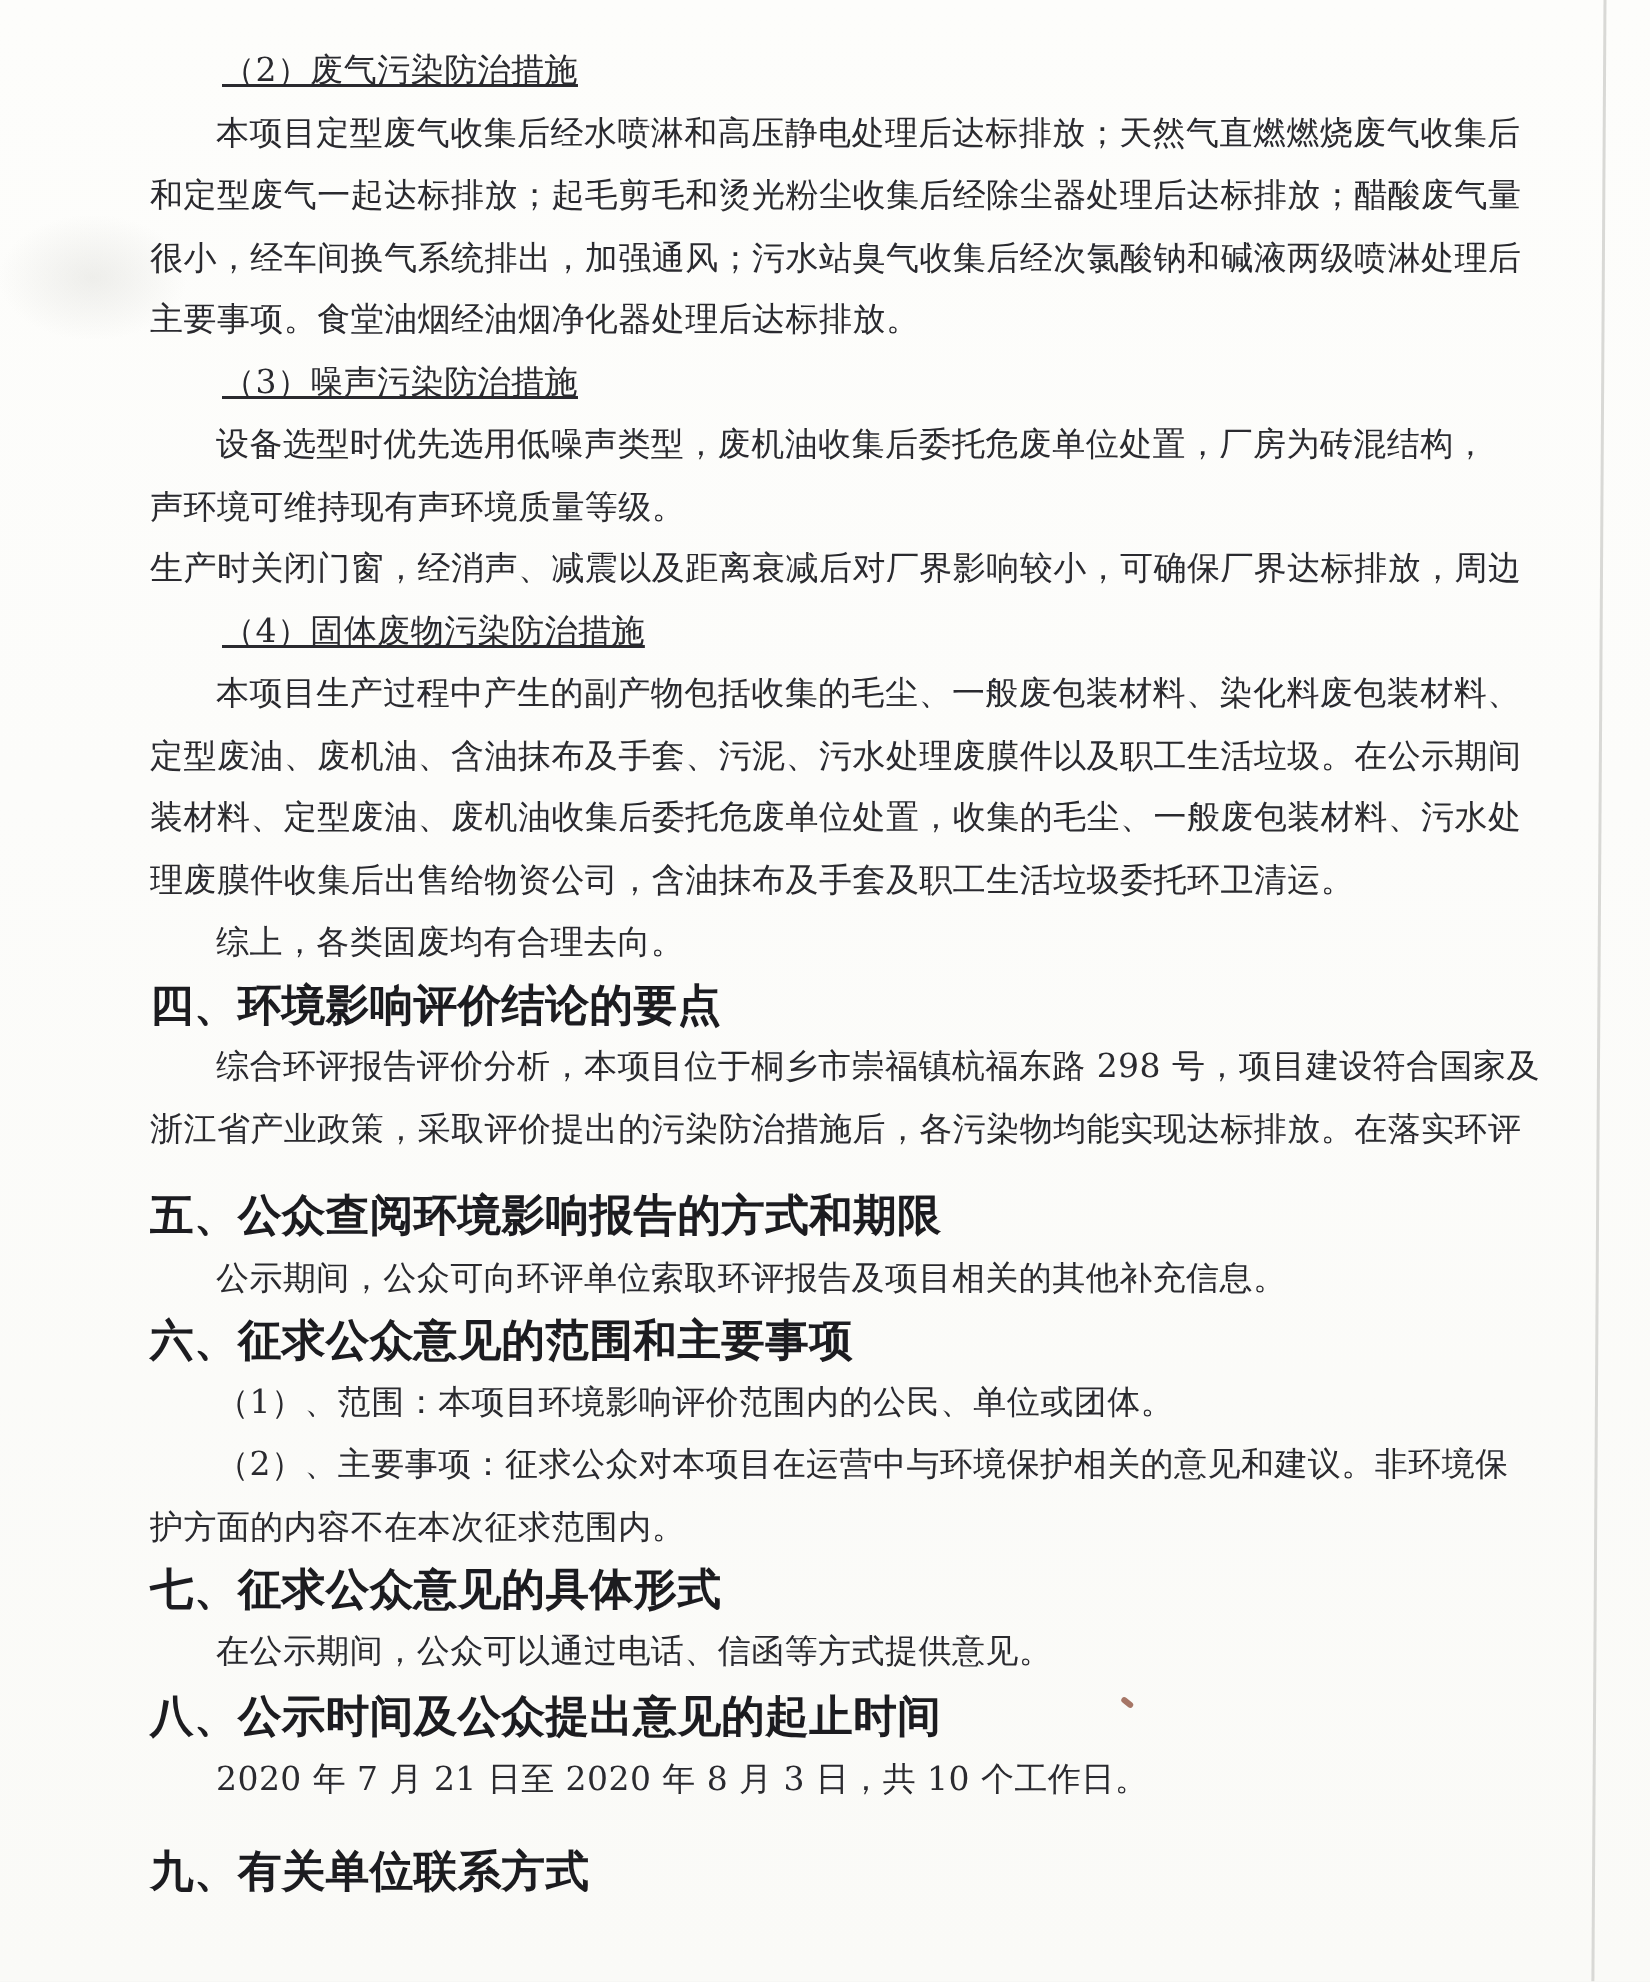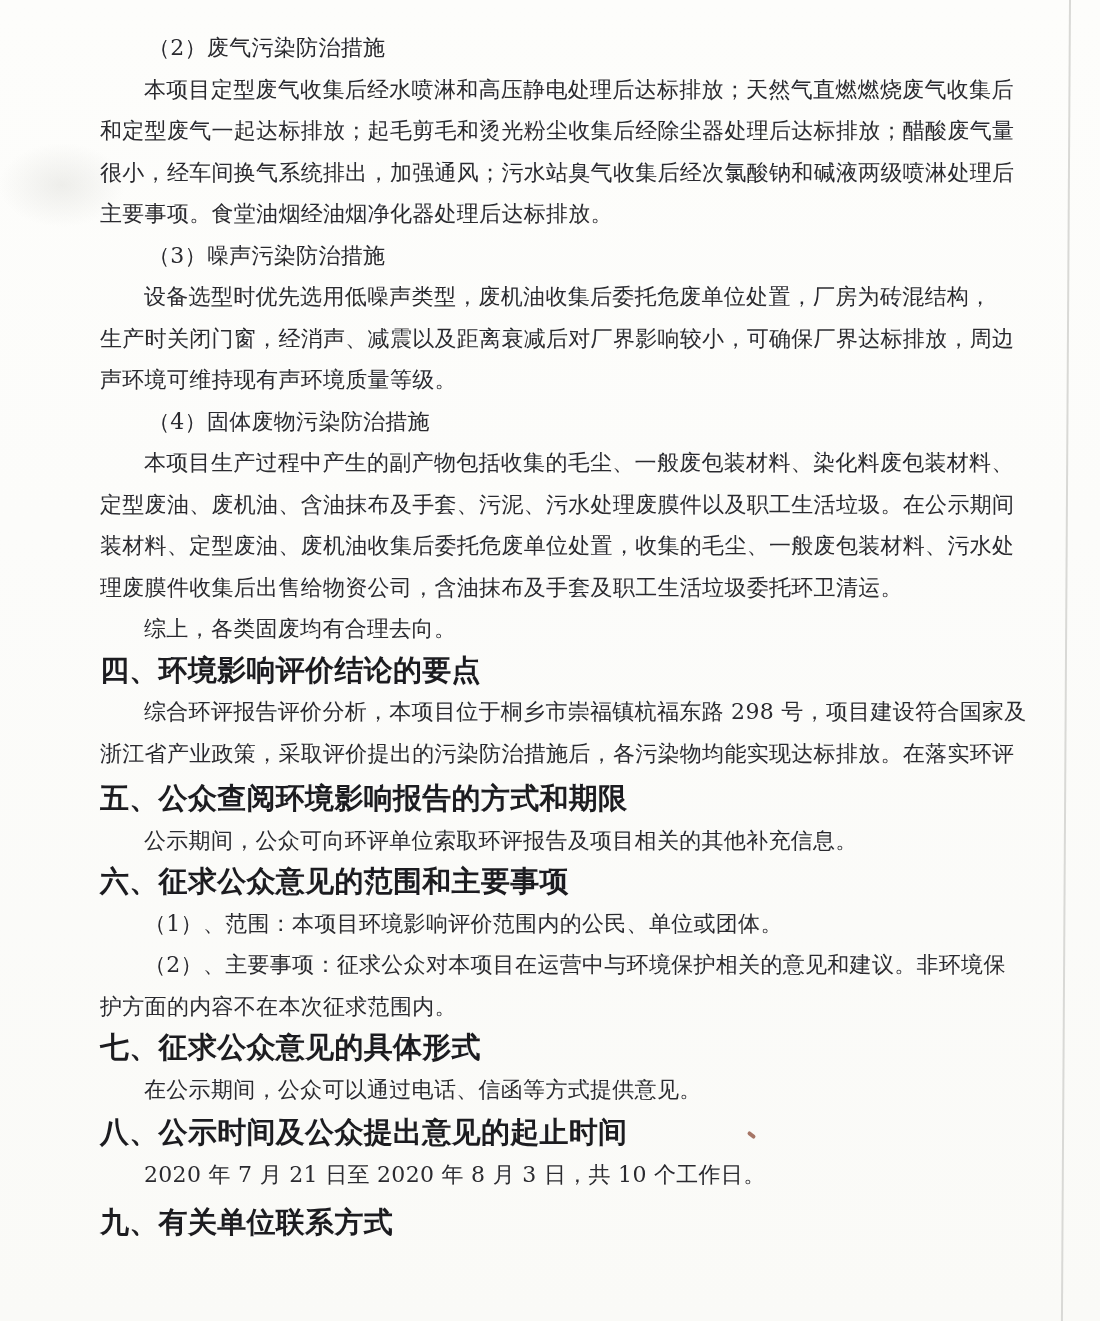--- a/index.html
+++ b/index.html
@@ -55,48 +55,48 @@
   }
   .line {
     height: 41.5px;
     line-height: 41.5px;
     font-size: 22px;
     letter-spacing: 0.3px;
     white-space: nowrap;
     color: var(--ink);
   }
   .line.indent { padding-left: 44px; }
-  .line.sub    { padding-left: 48px; }
+  .line.sub    { padding-left: 48px; text-decoration: underline; }
   .line.list   { padding-left: 44px; }
   .line.head {
     font-weight: bold;
     color: var(--heading-ink);
     font-size: 29px;
   }
-  .line.gap-lg { margin-top: 4px; }
+  .line.gap-lg { margin-top: 16px; }
   .line.gap-sm { margin-top: 2px; }
-  .line.gap-md { margin-top: 7px; }
+  .line.gap-md { margin-top: 20px; }
 </style>
 </head>
 <body>
 
 <div class="page">
   <div class="scan-edge-right"></div>
   <div class="scan-speck"></div>
 
   <div class="content">
     <div class="line sub">（2）废气污染防治措施</div>
     <div class="line indent">本项目定型废气收集后经水喷淋和高压静电处理后达标排放；天然气直燃燃烧废气收集后</div>
     <div class="line">和定型废气一起达标排放；起毛剪毛和烫光粉尘收集后经除尘器处理后达标排放；醋酸废气量</div>
     <div class="line">很小，经车间换气系统排出，加强通风；污水站臭气收集后经次氯酸钠和碱液两级喷淋处理后</div>
     <div class="line">主要事项。食堂油烟经油烟净化器处理后达标排放。</div>
     <div class="line sub">（3）噪声污染防治措施</div>
     <div class="line indent">设备选型时优先选用低噪声类型，废机油收集后委托危废单位处置，厂房为砖混结构，</div>
+    <div class="line">声环境可维持现有声环境质量等级。</div>
     <div class="line">生产时关闭门窗，经消声、减震以及距离衰减后对厂界影响较小，可确保厂界达标排放，周边</div>
-    <div class="line">声环境可维持现有声环境质量等级。</div>
     <div class="line sub">（4）固体废物污染防治措施</div>
     <div class="line indent">本项目生产过程中产生的副产物包括收集的毛尘、一般废包装材料、染化料废包装材料、</div>
     <div class="line">定型废油、废机油、含油抹布及手套、污泥、污水处理废膜件以及职工生活垃圾。在公示期间</div>
     <div class="line">装材料、定型废油、废机油收集后委托危废单位处置，收集的毛尘、一般废包装材料、污水处</div>
     <div class="line">理废膜件收集后出售给物资公司，含油抹布及手套及职工生活垃圾委托环卫清运。</div>
     <div class="line indent">综上，各类固废均有合理去向。</div>
     <div class="line head">四、环境影响评价结论的要点</div>
     <div class="line indent">综合环评报告评价分析，本项目位于桐乡市崇福镇杭福东路 298 号，项目建设符合国家及</div>
     <div class="line">浙江省产业政策，采取评价提出的污染防治措施后，各污染物均能实现达标排放。在落实环评</div>
     <div class="line head gap-lg">五、公众查阅环境影响报告的方式和期限</div>

